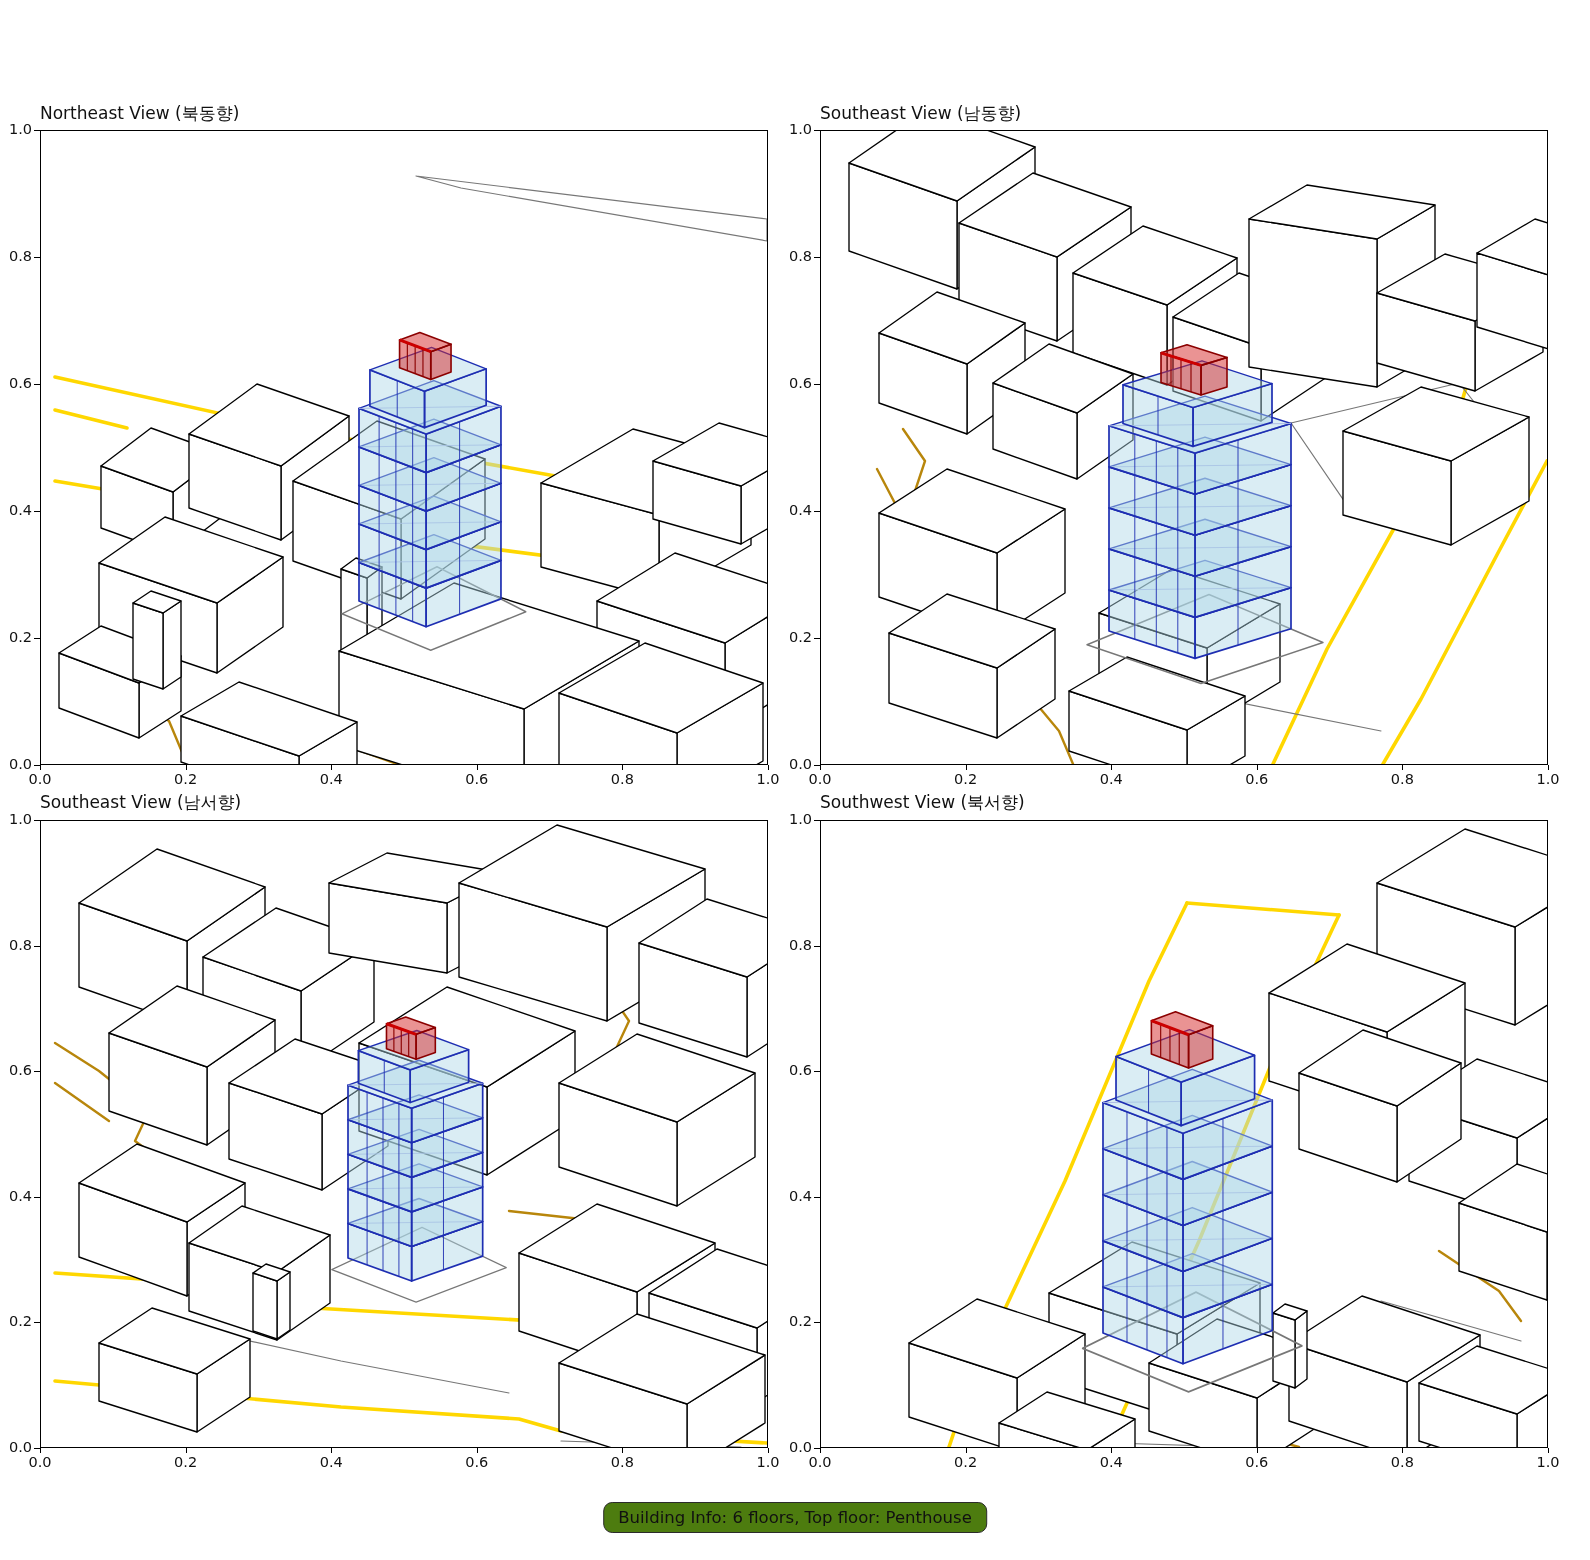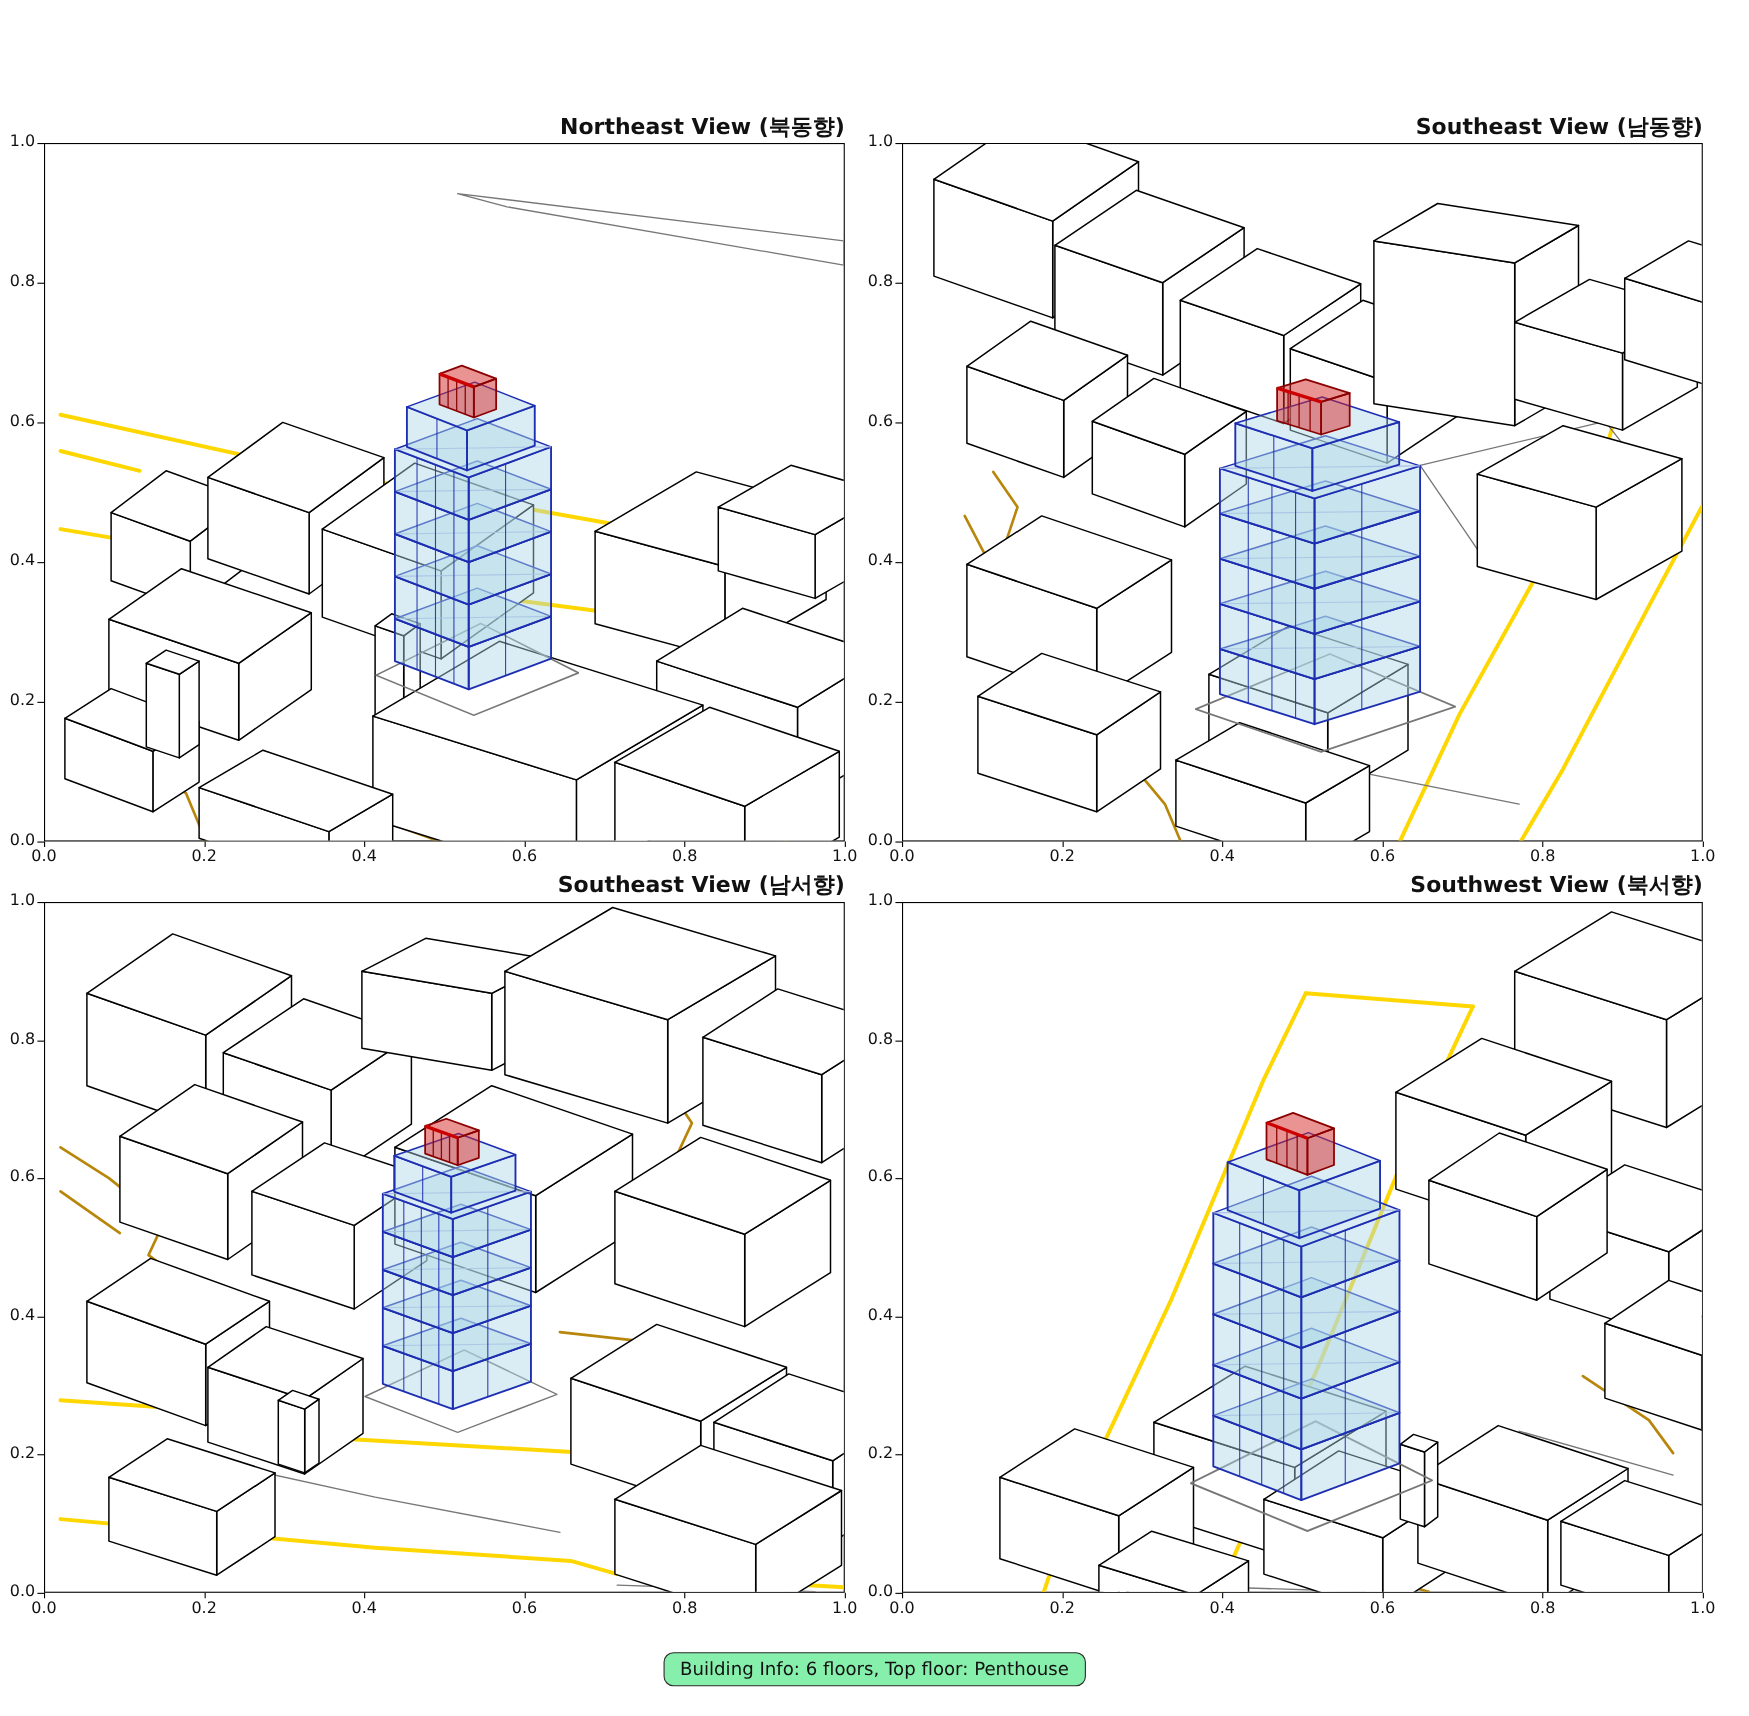--- a/index.html
+++ b/index.html
@@ -1,18 +1,18 @@
 <!DOCTYPE html>
 <html><head>
 <meta charset="utf-8">
 <style>
   html,body{margin:0;padding:0;background:#fff;}
   body{width:1590px;height:1560px;position:relative;font-family:"DejaVu Sans",sans-serif;overflow:hidden;}
   .fig-title{position:absolute;top:6px;left:0;width:1590px;text-align:center;font-weight:bold;font-size:20px;color:#111;line-height:26px;}
-  .panel-title{position:absolute;width:728px;text-align:right;font-weight:bold;font-size:20px;color:#111;}
+  .panel-title{position:absolute;width:728px;text-align:left;font-weight:normal;font-size:17px;color:#111;}
   .plot{position:absolute;background:#fff;border:1px solid #000;box-sizing:border-box;}
   .plot svg{display:block;}
   .tick-label{position:absolute;font-size:14.5px;color:#111;}
   .tick-label.y{width:44px;text-align:right;}
   .tick-label.x{width:44px;text-align:center;}
   .tick-mark{position:absolute;background:#000;}
   .badge{position:absolute;top:1502px;left:50%;transform:translateX(-50%);
          font-size:16.5px;color:#111;padding:5px 14px;border-radius:9px;
          border:1.5px solid #2b2b2b;white-space:nowrap;}
 </style>
@@ -490,21 +490,21 @@
           <polygon points="52.0,-244.0 92.0,-233.0 118.0,-240.0 78.0,-251.0" fill="rgba(214,40,40,0.5)" stroke="#8B0000" stroke-width="1.6" stroke-linejoin="round" stroke-linecap="round" opacity="1" vector-effect="non-scaling-stroke"></polygon>
         </g>
         <line x1="62" y1="-241.25" x2="62" y2="-215.25" stroke="#8B0000" stroke-width="1.2" opacity="0.95" vector-effect="non-scaling-stroke"></line>
         <line x1="72" y1="-238.5" x2="72" y2="-212.5" stroke="#8B0000" stroke-width="1.2" opacity="0.95" vector-effect="non-scaling-stroke"></line>
         <line x1="82" y1="-235.75" x2="82" y2="-209.75" stroke="#8B0000" stroke-width="1.2" opacity="0.95" vector-effect="non-scaling-stroke"></line>
         <line x1="52" y1="-244" x2="92" y2="-233" stroke="#CC0000" stroke-width="3" opacity="1" vector-effect="non-scaling-stroke"></line>
       </g>
     </svg>
   </div>
 
-<div class="badge" style="background: #86efac; border-color: rgb(43, 43, 43);">Building Info: 6 floors, Top floor: Penthouse</div>
+<div class="badge" style="background: #4d7c0f; border-color: rgb(43, 43, 43);">Building Info: 6 floors, Top floor: Penthouse</div>
 
 <div class="tick-label x" style="left: 18px; top: 771px;">0.0</div>
 <div class="tick-mark" style="left: 40px; top: 765px; width: 1px; height: 5px;"></div>
 <div class="tick-label x" style="left: 163.6px; top: 771px;">0.2</div>
 <div class="tick-mark" style="left: 185.6px; top: 765px; width: 1px; height: 5px;"></div>
 <div class="tick-label x" style="left: 309.2px; top: 771px;">0.4</div>
 <div class="tick-mark" style="left: 331.2px; top: 765px; width: 1px; height: 5px;"></div>
 <div class="tick-label x" style="left: 454.8px; top: 771px;">0.6</div>
 <div class="tick-mark" style="left: 476.8px; top: 765px; width: 1px; height: 5px;"></div>
 <div class="tick-label x" style="left: 600.4px; top: 771px;">0.8</div>

